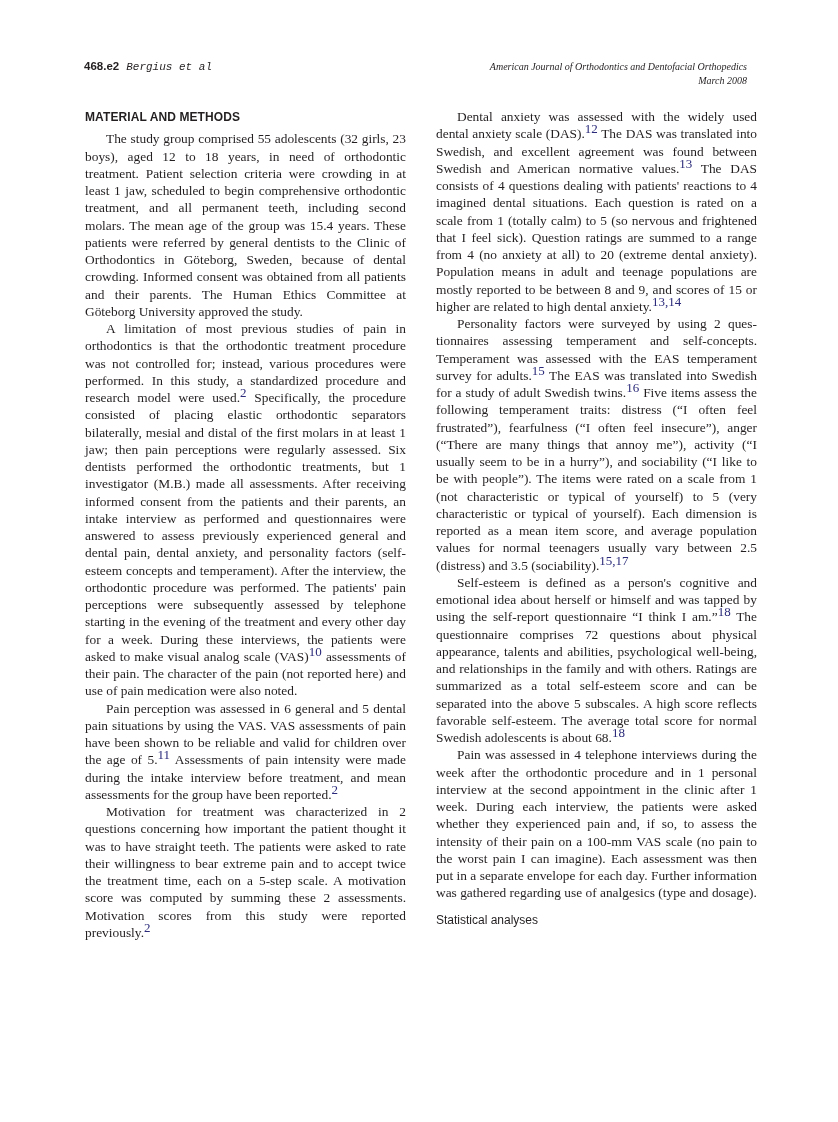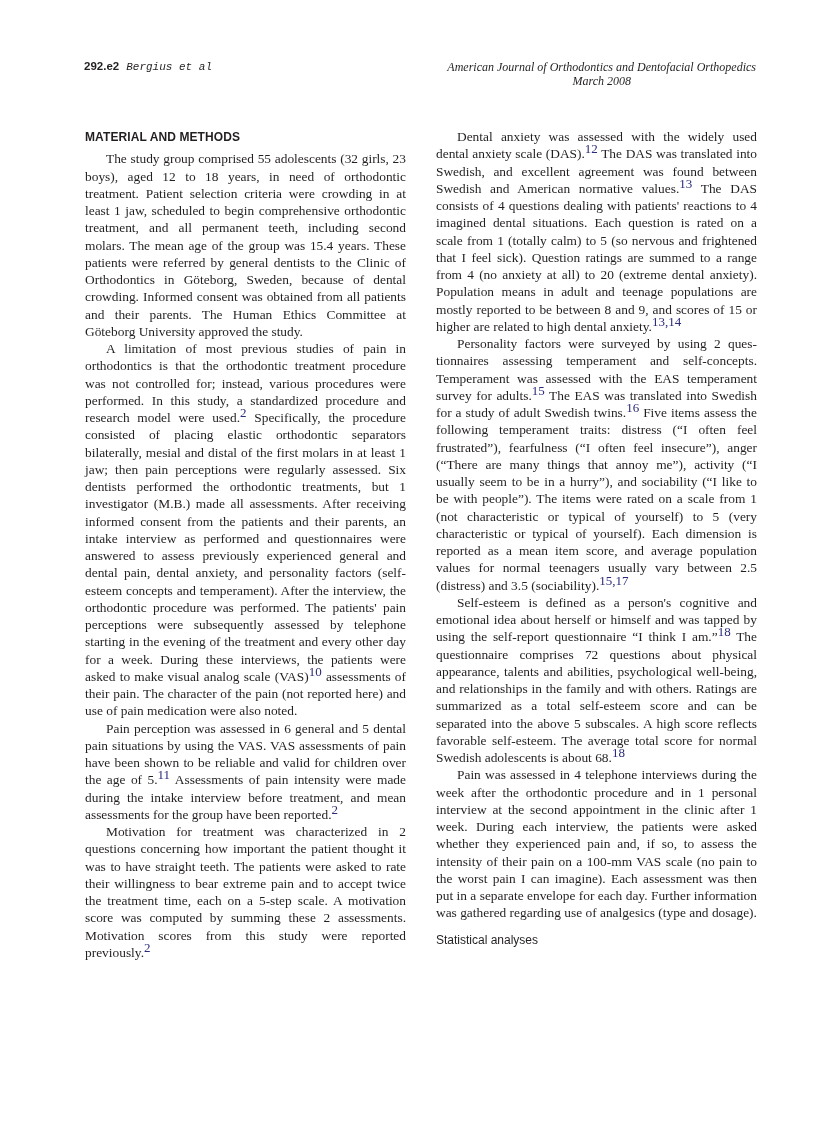--- a/index.html
+++ b/index.html
@@ -1,35 +1,35 @@
 <!DOCTYPE html>
 <html><head>
 <meta charset="utf-8">
 <style>
   html, body { margin: 0; padding: 0; background: #ffffff; }
   body { width: 838px; height: 1122px; position: relative; overflow: hidden; color: #231f20; }
   .header { position: absolute; top: 60px; left: 84px; width: 672px; height: 34px; }
   .hdr-left { position: absolute; left: 0; top: 0; font-size: 11px; white-space: nowrap; }
   .page-num { font-family: "Liberation Sans", sans-serif; font-weight: bold; font-size: 11.5px; }
   .authors { font-family: Liberation Mono, monospace; font-style: italic; font-size: 11px; margin-left: 7px; }
-  .hdr-right { position: absolute; right: 0; top: 0; text-align: center; font-family: "Liberation Serif", serif; font-style: italic; font-size: 12px; line-height: 14px; }
-  .col { position: absolute; top: 128px; width: 321px; font-family: "Liberation Serif", serif; font-size: 13.4px; line-height: 17.25px; text-align: justify; }
+  .hdr-right { position: absolute; right: 9px; top: 0; text-align: right; font-family: "Liberation Serif", serif; font-style: italic; font-size: 10px; line-height: 14px; }
+  .col { position: absolute; top: 108px; width: 321px; font-family: "Liberation Serif", serif; font-size: 13.4px; line-height: 17.25px; text-align: justify; }
   .col.left { left: 85px; }
   .col.right { left: 436px; }
   .col p { margin: 0; text-indent: 21px; hyphens: manual; }
   .section-head { font-family: "Liberation Sans", sans-serif; font-weight: bold; font-size: 12px; margin: 1px 0 4px 0; letter-spacing: 0.1px; }
   .sub-head { font-family: "Liberation Sans", sans-serif; font-weight: normal; font-size: 12px; margin: 10px 0 8px 0; }
   sup.ref { color: #2b2a7a; font-size: 13px; line-height: 0; vertical-align: 5px; }
 </style>
 </head>
 <body>
 
 <div class="header">
   <div class="hdr-left">
-    <span class="page-num">292.e2</span><span class="authors">Bergius et al</span>
+    <span class="page-num">468.e2</span><span class="authors">Bergius et al</span>
   </div>
   <div class="hdr-right">
     <div>American Journal of Orthodontics and Dentofacial Orthopedics</div>
     <div>March 2008</div>
   </div>
 </div>
 
 <div class="col left">
   <div class="section-head">MATERIAL AND METHODS</div>
   <p><span>The study group comprised 55 adolescents (32 girls, 23 boys), aged 12 to 18 years, in need of orthodontic treatment. Patient selection criteria were crowding in at least 1 jaw, scheduled to begin compre­hensive orthodontic treatment, and all permanent teeth, including second molars. The mean age of the group was 15.4 years. These patients were referred by general dentists to the Clinic of Orthodontics in Göteborg, Sweden, because of dental crowding. Informed consent was obtained from all patients and their parents. The Human Ethics Committee at Göteborg University ap­proved the study.</span></p>

